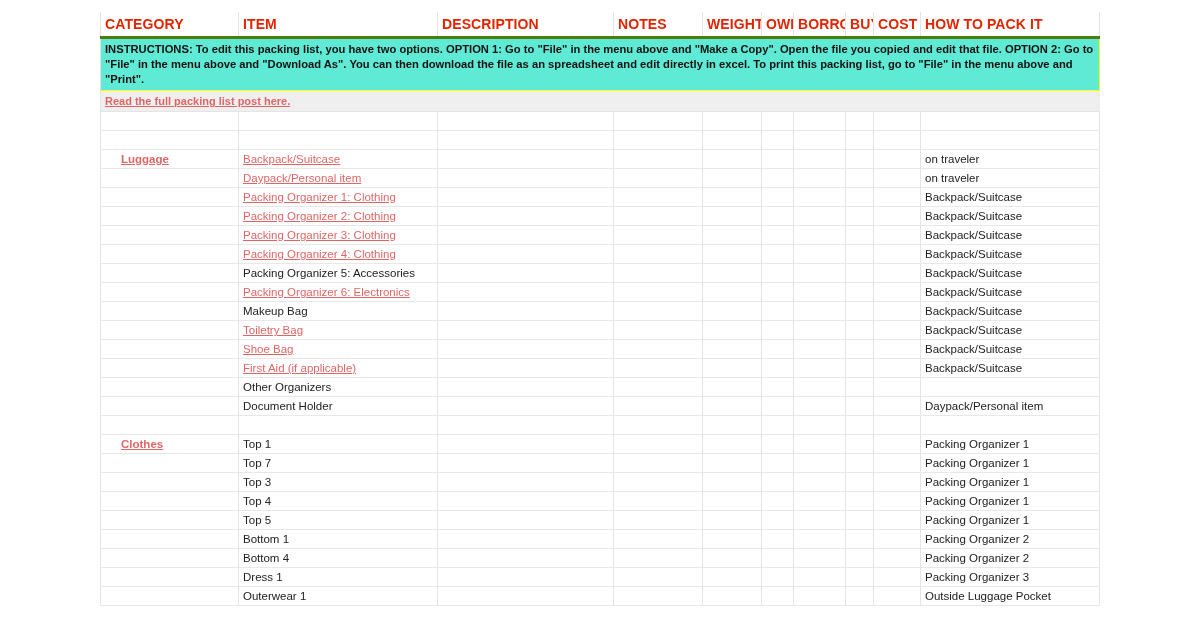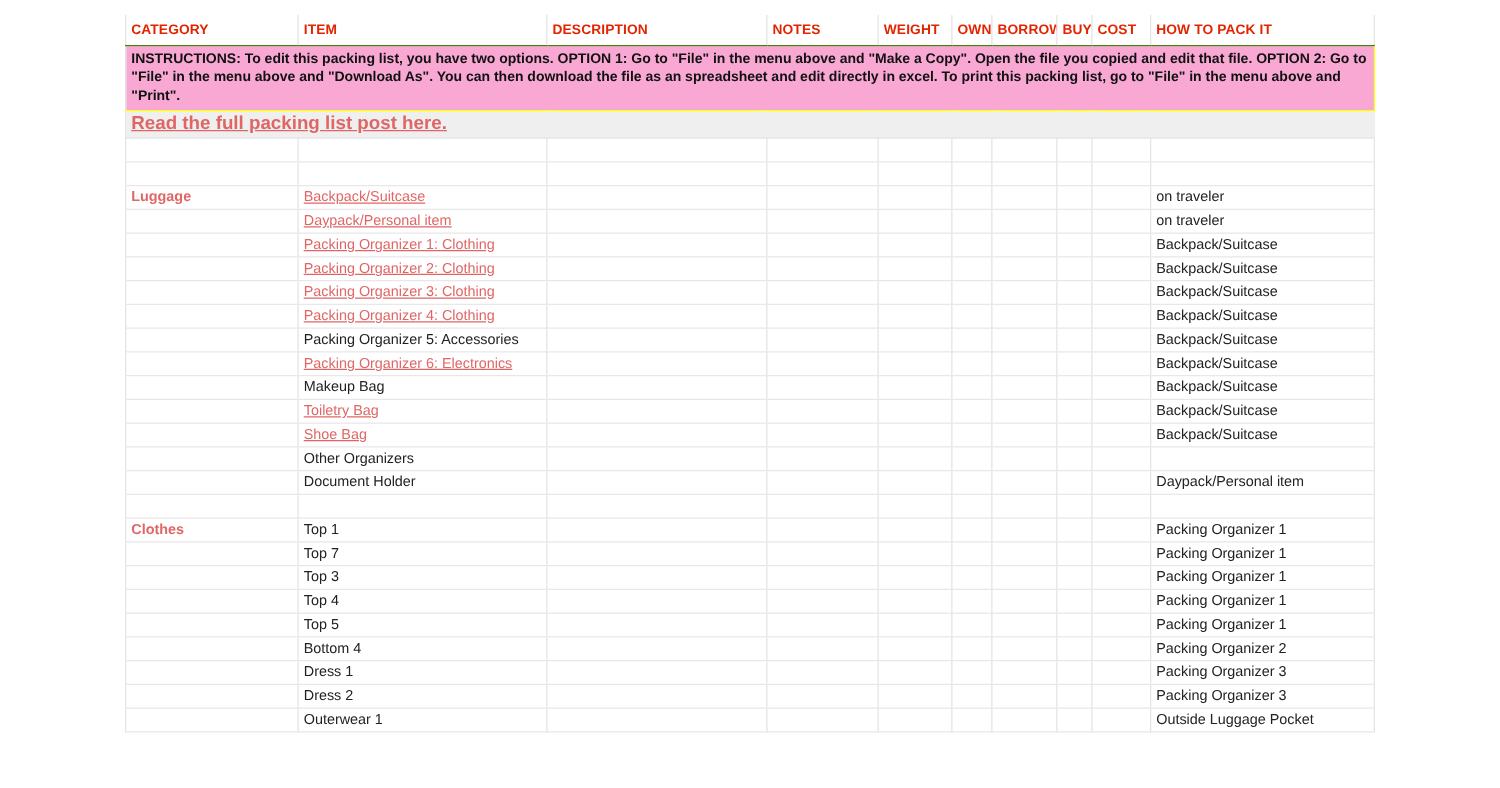--- a/index.html
+++ b/index.html
@@ -51,31 +51,31 @@
   col.c-own        { width: 32px; }
   col.c-borrow     { width: 52px; }
   col.c-buy        { width: 28px; }
   col.c-cost       { width: 47px; }
   col.c-howto      { width: 179px; }
 
   
   tr.header-row td {
     color: #e32400;
     font-weight: bold;
-    font-size: 11px;
+    font-size: 14px;
     height: 24px;
     line-height: 24px;
-    border-bottom: 1px solid #4d7c0f;
+    border-bottom: 3px solid #4d7c0f;
     letter-spacing: 0.1px;
     margin-top: 21px;
   }
 
   
   tr.instructions-row td {
-    background: #f9a8d4;
+    background: #5eead4;
     color: #111111;
     font-weight: bold;
     font-size: 11.2px;
     height: 38px;
     line-height: 15px;
     white-space: normal;
     padding: 3px 5px 3px 4px;
     border-right: 1px solid #ffff00;
     border-bottom: 1px solid #ffff00;
     border-left: 1px solid #e4e4e4;
@@ -86,29 +86,31 @@
   tr.readpost-row td {
     background: #efefef;
     height: 20px;
     line-height: 20px;
     border-right: 1px solid #efefef;
     border-bottom: 1px solid #e4e4e4;
   }
   tr.readpost-row td a {
     color: #e06666;
     font-weight: bold;
-    font-size: 15px;
+    font-size: 11px;
     text-decoration: underline;
   }
 
   
   .cat-link {
     color: #e06666;
     font-weight: bold;
+    text-decoration: underline;
     cursor: pointer;
+    margin-left: 16px;
   }
   .item-link {
     color: #e06666;
     text-decoration: underline;
     cursor: pointer;
   }
   .plain {
     color: #222222;
   }
   .howto {
@@ -303,20 +305,32 @@
           <td></td>
           <td></td>
           <td></td>
           <td></td>
           <td></td>
           <td></td>
           <td><span class="howto">Backpack/Suitcase</span></td>
         </tr>
         <tr>
           <td></td>
+          <td><span class="item-link">First Aid (if applicable)</span></td>
+          <td></td>
+          <td></td>
+          <td></td>
+          <td></td>
+          <td></td>
+          <td></td>
+          <td></td>
+          <td><span class="howto">Backpack/Suitcase</span></td>
+        </tr>
+        <tr>
+          <td></td>
           <td><span class="plain">Other Organizers</span></td>
           <td></td>
           <td></td>
           <td></td>
           <td></td>
           <td></td>
           <td></td>
           <td></td>
           <td></td>
         </tr>
@@ -399,45 +413,45 @@
           <td></td>
           <td></td>
           <td></td>
           <td></td>
           <td></td>
           <td></td>
           <td><span class="howto">Packing Organizer 1</span></td>
         </tr>
         <tr>
           <td></td>
+          <td><span class="plain">Bottom 1</span></td>
+          <td></td>
+          <td></td>
+          <td></td>
+          <td></td>
+          <td></td>
+          <td></td>
+          <td></td>
+          <td><span class="howto">Packing Organizer 2</span></td>
+        </tr>
+        <tr>
+          <td></td>
           <td><span class="plain">Bottom 4</span></td>
           <td></td>
           <td></td>
           <td></td>
           <td></td>
           <td></td>
           <td></td>
           <td></td>
           <td><span class="howto">Packing Organizer 2</span></td>
         </tr>
         <tr>
           <td></td>
           <td><span class="plain">Dress 1</span></td>
-          <td></td>
-          <td></td>
-          <td></td>
-          <td></td>
-          <td></td>
-          <td></td>
-          <td></td>
-          <td><span class="howto">Packing Organizer 3</span></td>
-        </tr>
-        <tr>
-          <td></td>
-          <td><span class="plain">Dress 2</span></td>
           <td></td>
           <td></td>
           <td></td>
           <td></td>
           <td></td>
           <td></td>
           <td></td>
           <td><span class="howto">Packing Organizer 3</span></td>
         </tr>
         <tr>

